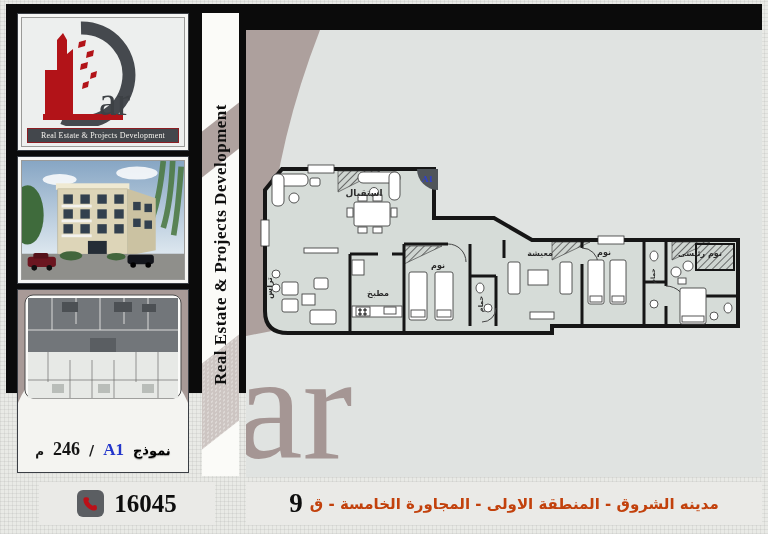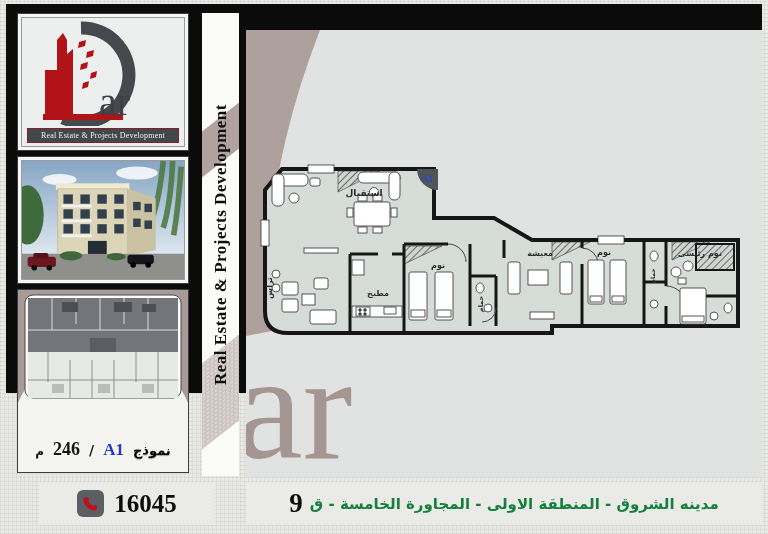--- a/index.html
+++ b/index.html
@@ -66,21 +66,21 @@
   #plan-svg { left:6px; top:126px; }
 
   
   .footer-cell { position:absolute; top:478px; height:43px; background:#eaeae7;
                  display:flex; align-items:center; justify-content:center; }
   #footer-left  { left:11px;  width:176px; gap:10px;margin-left:22px; }
   #footer-right { left:240px; width:516px; direction:rtl; gap:7px; }
   #phone-badge { width:27px; height:27px; background:#5b5e62; border-radius:6px;
                  display:flex; align-items:center; justify-content:center; }
   #phone-number { font-family:"Liberation Serif", serif; font-weight:bold; font-size:25px; color:#0d0d0d; }
-  #location-text { font-weight:bold; font-size:15px; color:#15803d; white-space:nowrap; }
+  #location-text { font-weight:bold; font-size:15px; color:#c2410c; white-space:nowrap; }
   #plot-number { font-family:"Liberation Serif", serif; font-weight:bold; font-size:27px; color:#0d0d0d; line-height:1; }
 
   text.room-label { font-family:"DejaVu Sans", sans-serif; font-weight:bold; fill:#2b2b2b; }
 </style>
 </head>
 <body>
 
 <div id="frame" class="abs">
 
   <div id="logo-panel" class="panel tex">

